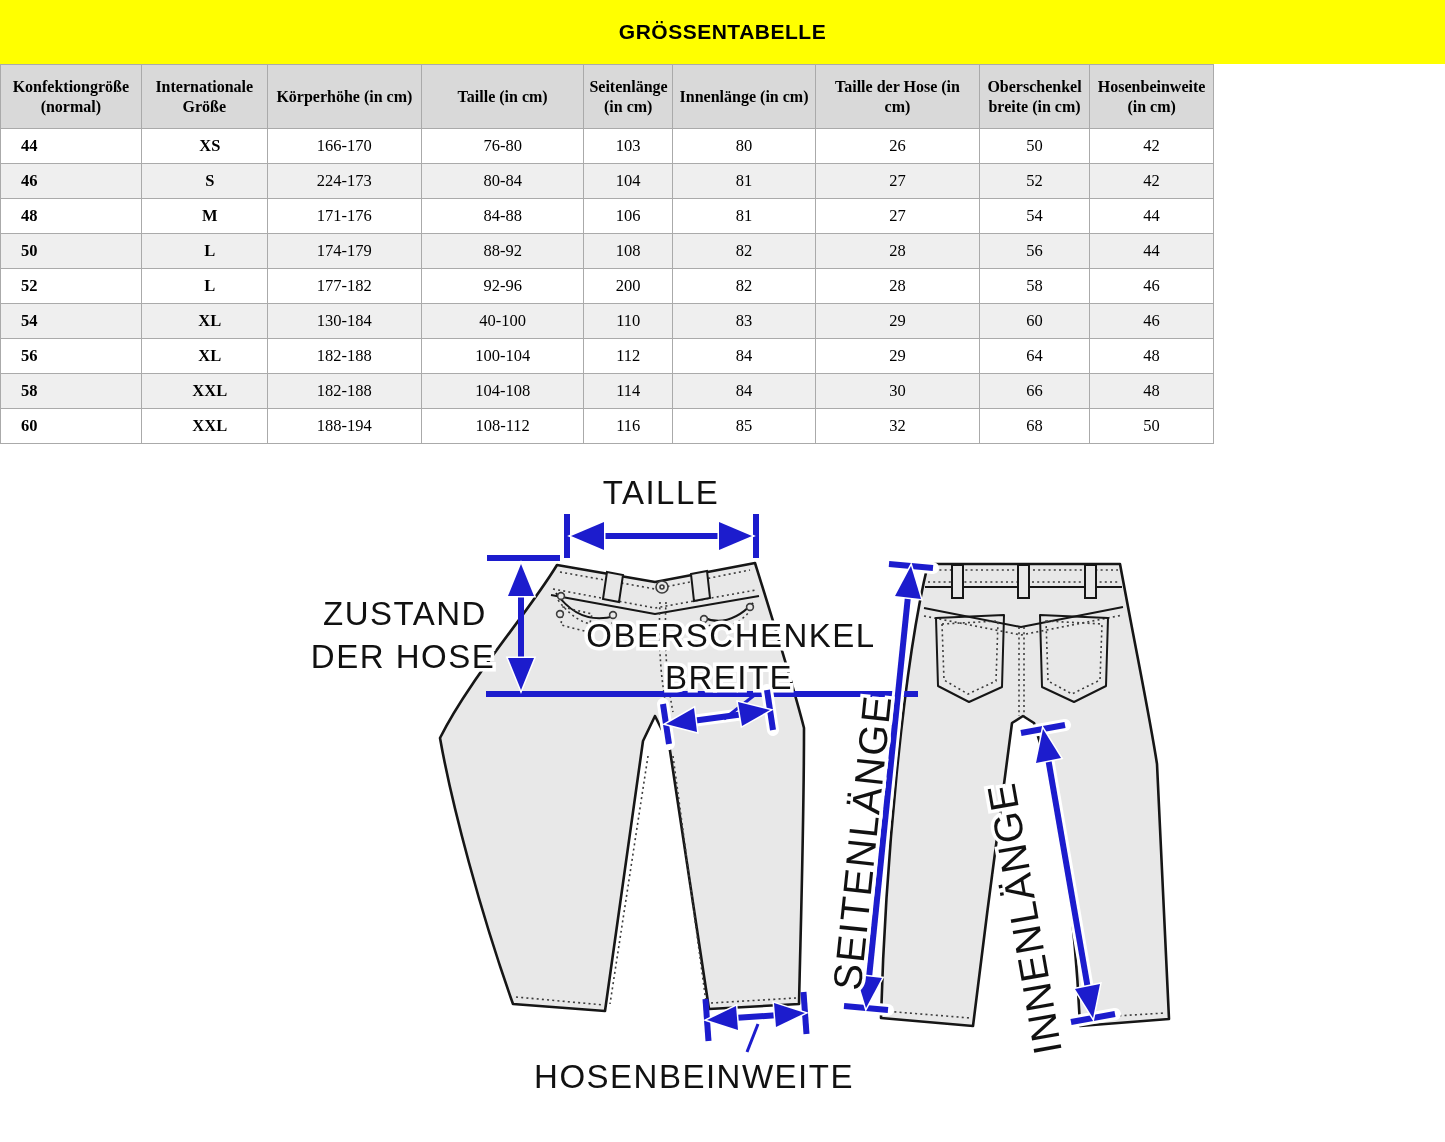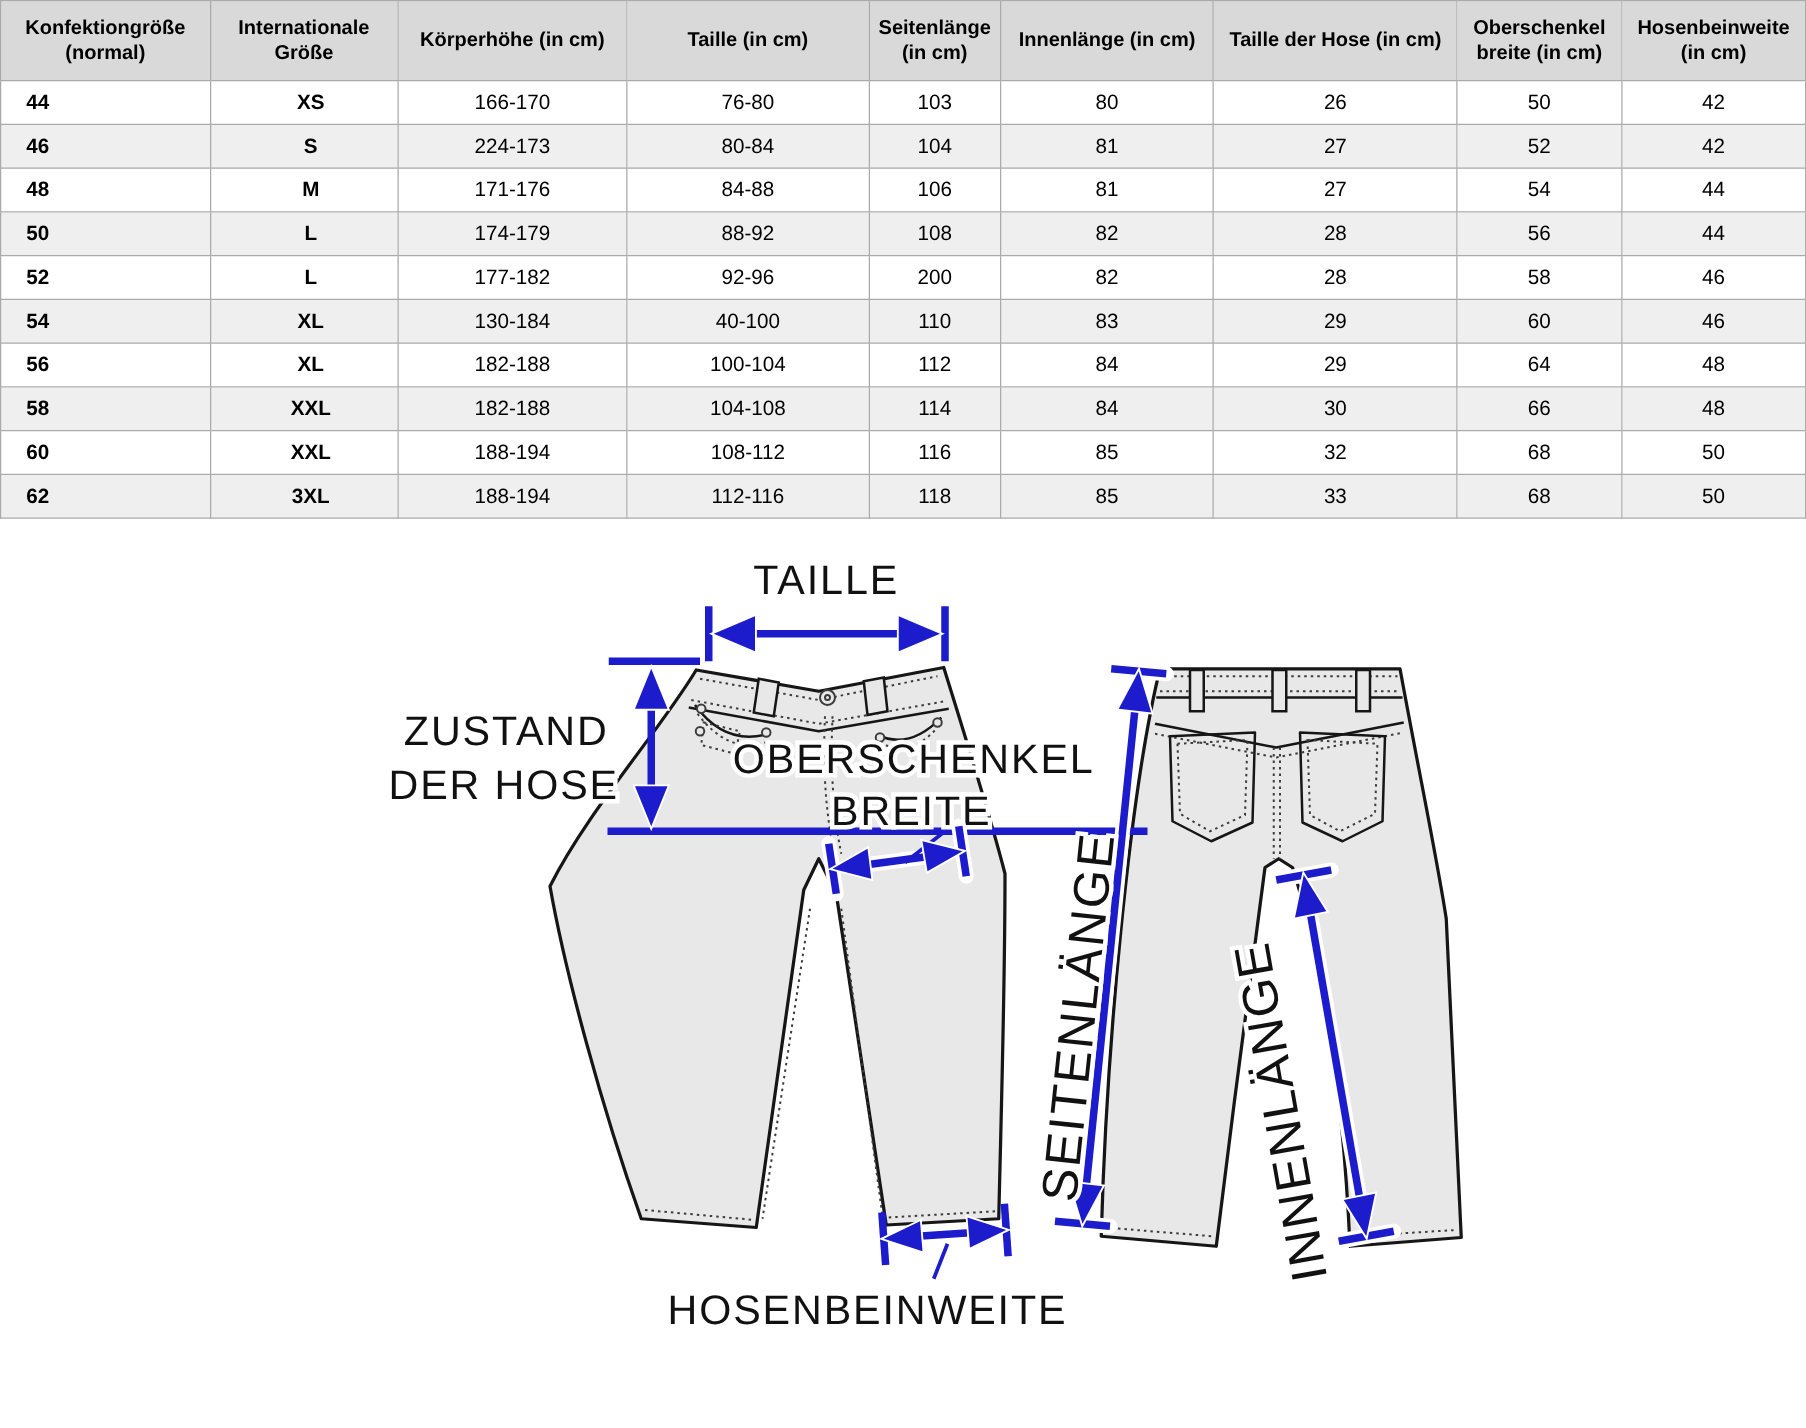--- a/index.html
+++ b/index.html
@@ -3,21 +3,21 @@
 <meta charset="utf-8">
 <style>
   html,body{margin:0;padding:0;background:#fff;}
   .page{width:1445px;height:1142px;background:#fff;overflow:hidden;
         font-family:"Liberation Sans",sans-serif;color:#000;}
   
   .banner{height:64px;background:var(--banner-bg,#ffff00);display:flex;
           align-items:center;justify-content:center;}
   .banner span{font-size:21px;font-weight:bold;letter-spacing:.5px;}
   
-  table.size{width:1445px;border-collapse:collapse;table-layout:fixed;}
+  table.size{width:1214px;border-collapse:collapse;table-layout:fixed;font-family:Liberation Serif, serif;}
   table.size th,table.size td{border:1px solid #aaaaaa;box-sizing:border-box;
           overflow:hidden;}
   table.size th{height:64px;background:var(--header-bg,#d9d9d9);
           font-size:16px;font-weight:bold;line-height:1.2;text-align:center;
           padding:2px 5px;vertical-align:middle;}
   table.size td{height:35px;font-size:16.5px;text-align:center;padding:0 4px;}
   table.size td.c0{text-align:left;padding-left:20px;font-weight:bold;}
   table.size td.c1{text-align:center;padding-left:15px;font-weight:bold;}
   table.size tbody tr:nth-child(even) td{background:var(--stripe-bg,#efefef);}
   
@@ -37,20 +37,23 @@
           letter-spacing:1.5px;stroke:#fff;stroke-width:7;paint-order:stroke;
           text-anchor:middle;}
   .dlabel.rot{font-size:40px;}
 </style>
 </head>
 <body>
 
 <div class="page">
 
   
+  <div class="banner">
+    <span>GRÖSSENTABELLE</span>
+  </div>
 
   
   <table class="size">
     <colgroup>
       <col style="width:11.6%">
         <col style="width:10.4%">
         <col style="width:12.7%">
       <col style="width:13.4%">
         <col style="width:7.3%">
         <col style="width:11.8%">
@@ -164,31 +167,20 @@
           <td class="c0">60</td>
           <td class="c1">XXL</td>
           <td class="c2">188-194</td>
           <td class="c3">108-112</td>
           <td class="c4">116</td>
           <td class="c5">85</td>
           <td class="c6">32</td>
           <td class="c7">68</td>
           <td class="c8">50</td>
         </tr>
-        <tr>
-          <td class="c0">62</td>
-          <td class="c1">3XL</td>
-          <td class="c2">188-194</td>
-          <td class="c3">112-116</td>
-          <td class="c4">118</td>
-          <td class="c5">85</td>
-          <td class="c6">33</td>
-          <td class="c7">68</td>
-          <td class="c8">50</td>
-        </tr>
       </tbody>
   </table>
 
   
   <svg class="diagram" viewBox="0 478 1445 664" xmlns="http://www.w3.org/2000/svg">
 
     <g>
       <path class="pants" d="M 557,599 L 655,616 L 755,597
         C 770,645 792,715 804,762 C 804,855 801,950 799,1038
         L 709,1043 L 669,778 L 655,750 L 643,775 L 605,1045 L 513,1038

